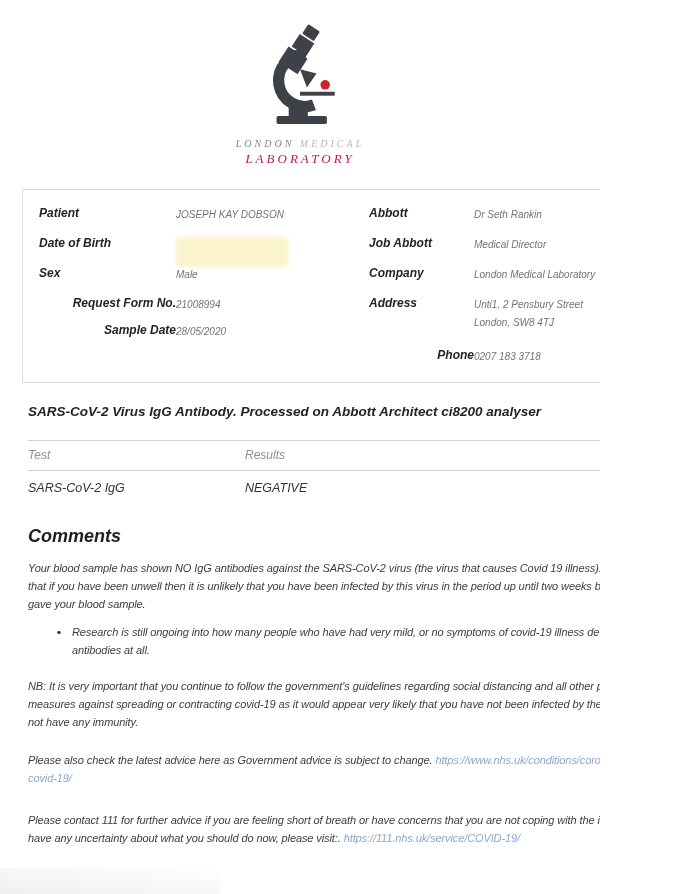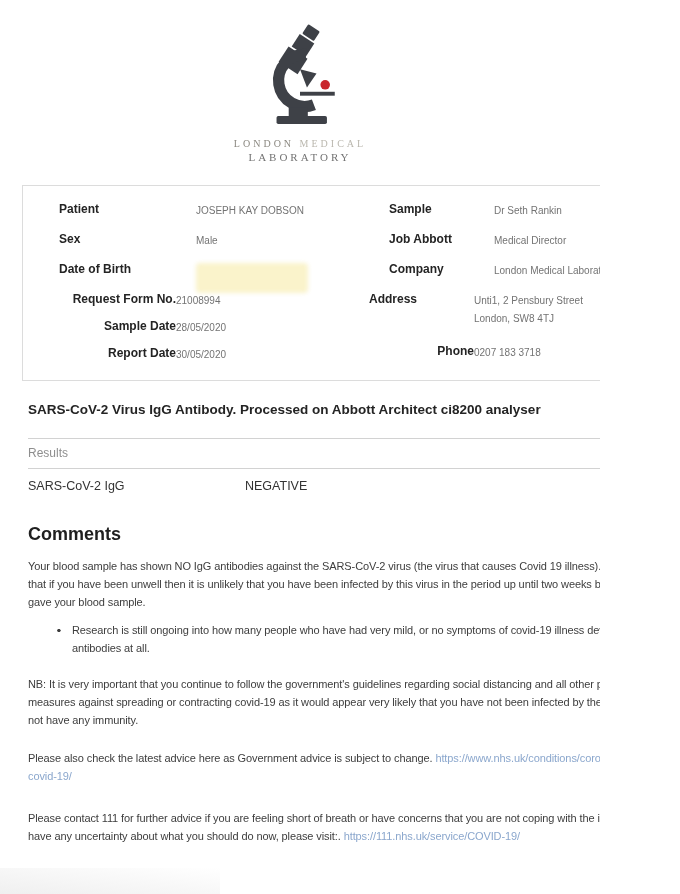--- a/index.html
+++ b/index.html
@@ -5,51 +5,52 @@
   * { margin: 0; padding: 0; box-sizing: border-box; }
   html, body { background: #ffffff; }
   .page {
     position: relative;
     width: 600px;
     height: 894px;
     background: #ffffff;
     overflow: hidden;
     font-family: "Liberation Sans", sans-serif;
     color: #3d3d3d;
+    font-style: italic;
   }
   .page::after {
     content: "";
     position: absolute;
     left: 0; bottom: 0;
     width: 220px; height: 26px;
     background: linear-gradient(to top right, rgba(210,210,210,0.35), rgba(255,255,255,0));
     pointer-events: none;
   }
 
   
   .logo-block { padding-top: 24px; text-align: center; }
   .logo-text { margin-top: 4px; font-family: "Liberation Serif", serif; }
   .logo-line1 { font-size: 10px; letter-spacing: 3px; }
   .logo-line1 .strong { color: #8b8880; }
   .logo-line1 .light { color: #bab7ae; }
-  .logo-line2 { font-size: 11px; letter-spacing: 3px; color: #737373; margin-top: 2px; }
+  .logo-line2 { font-size: 13px; letter-spacing: 3px; color: #be185d; margin-top: 2px; }
 
   
   .info-box {
     margin: 22px 0 0 22px;
     width: 700px; 
     border: 1px solid #dcdcdc;
     padding: 11px 0 12px 16px;
     display: flex;
   }
   .info-col { display: flex; flex-direction: column; }
   .info-col.left { width: 330px; }
   .info-col.right { width: 340px; }
   .info-row { display: flex; align-items: flex-start; }
-  .info-row.h30 { height: 30px; margin-left: 20px; }
+  .info-row.h30 { height: 30px; }
   .info-row.h27 { height: 27px; text-align: right; }
   .info-row.h52 { height: 52px; }
   .info-row .lbl {
     font-weight: bold; font-size: 12px; color: #242424;
     padding-top: 5px;
   }
   .left .lbl { width: 137px; }
   .right .lbl { width: 105px; }
   .info-row .val {
     font-size: 10px; color: #737373; padding-top: 5px;
@@ -136,43 +137,39 @@
     </div>
   </div>
 
   <div class="info-box">
     <div class="info-col left">
       <div class="info-row h30">
         <span class="lbl">Patient</span>
         <span class="val">JOSEPH KAY DOBSON</span>
       </div>
       <div class="info-row h30">
+        <span class="lbl">Date of Birth</span>
+        <span class="val"><span class="redaction" style="display:inline-block"></span></span>
+      </div>
+      <div class="info-row h30">
         <span class="lbl">Sex</span>
         <span class="val">Male</span>
-      </div>
-      <div class="info-row h30">
-        <span class="lbl">Date of Birth</span>
-        <span class="val"><span class="redaction" style="display:inline-block"></span></span>
       </div>
       <div class="info-row h27">
         <span class="lbl">Request Form No.</span>
         <span class="val">21008994</span>
       </div>
       <div class="info-row h27">
         <span class="lbl">Sample Date</span>
         <span class="val">28/05/2020</span>
       </div>
-      <div class="info-row h27">
-        <span class="lbl">Report Date</span>
-        <span class="val">30/05/2020</span>
-      </div>
     </div>
     <div class="info-col right">
       <div class="info-row h30">
-        <span class="lbl">Sample</span>
+        <span class="lbl">Abbott</span>
         <span class="val">Dr Seth Rankin</span>
       </div>
       <div class="info-row h30">
         <span class="lbl">Job Abbott</span>
         <span class="val">Medical Director</span>
       </div>
       <div class="info-row h30">
         <span class="lbl">Company</span>
         <span class="val">London Medical Laboratory</span>
       </div>
@@ -187,20 +184,21 @@
       </div>
     </div>
   </div>
 
   <div class="content">
 
     <div class="section-header">SARS-CoV-2 Virus IgG Antibody. Processed on Abbott Architect ci8200 analyser</div>
 
     <div class="results">
       <div class="results-header">
+        <span>Test</span>
         <span>Results</span>
       </div>
       <div class="results-row">
         <span>SARS-CoV-2 IgG</span>
         <span>NEGATIVE</span>
       </div>
     </div>
 
     <div class="comments-title">Comments</div>
 

